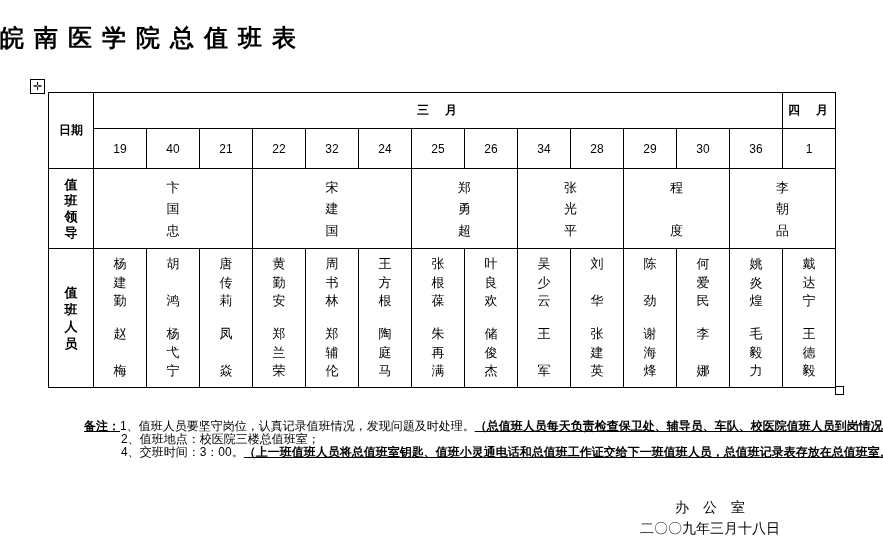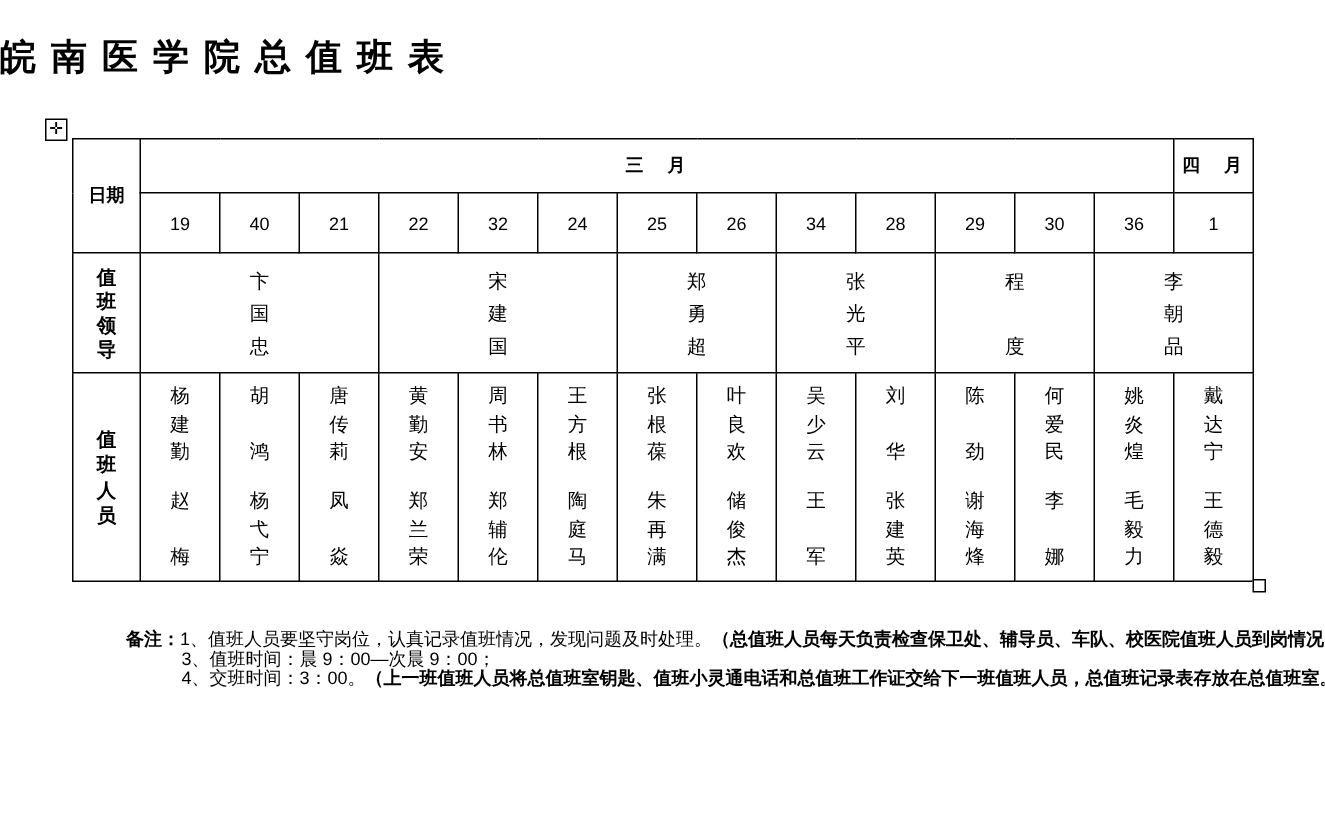--- a/index.html
+++ b/index.html
@@ -37,21 +37,21 @@
     height:120px;padding:8px 0 10px 0;
   }
   .vname{display:flex;flex-direction:column;align-items:center;justify-content:space-between;height:50px;}
   .vname span{display:block;font-size:13px;line-height:13px;}
   .notes{
     position:absolute;left:84px;top:420px;width:756px;
     font-size:12px;line-height:12.8px;white-space:nowrap;
   }
   .notes .note-line{margin:0;}
   .notes .indent{padding-left:37px;}
-  .notes b{font-weight:bold;}
+  .notes b{font-weight:bold;text-decoration:underline;}
   .footer{
     position:absolute;left:575px;top:497px;width:270px;text-align:center;
     font-size:14px;line-height:21px;
   }
 </style>
 </head>
 <body>
 
 <div class="title">皖南医学院总值班表</div>
 
@@ -349,18 +349,20 @@
           </div>
         </td>
       </tr>
     </tbody>
 </table>
 
 <div class="resize-handle"></div>
 
 <div class="notes" id="notes">
     <div class="note-line"><b>备注：</b><span>1、值班人员要坚守岗位，认真记录值班情况，发现问题及时处理。</span><b>（总值班人员每天负责检查保卫处、辅导员、车队、校医院值班人员到岗情况。）</b></div>
-    <div class="note-line indent"><span>3、值班时间：晨 9：00—次晨 9：00；</span></div>
+    <div class="note-line indent"><span>2、值班地点：校医院三楼总值班室；</span></div>
     <div class="note-line indent"><span>4、交班时间：3：00。</span><b>（上一班值班人员将总值班室钥匙、值班小灵通电话和总值班工作证交给下一班值班人员，总值班记录表存放在总值班室。）</b></div>
   </div>
 
 <div class="footer">
+  <div>办　公　室</div>
+  <div>二〇〇九年三月十八日</div>
 </div>
 
 </body></html>

